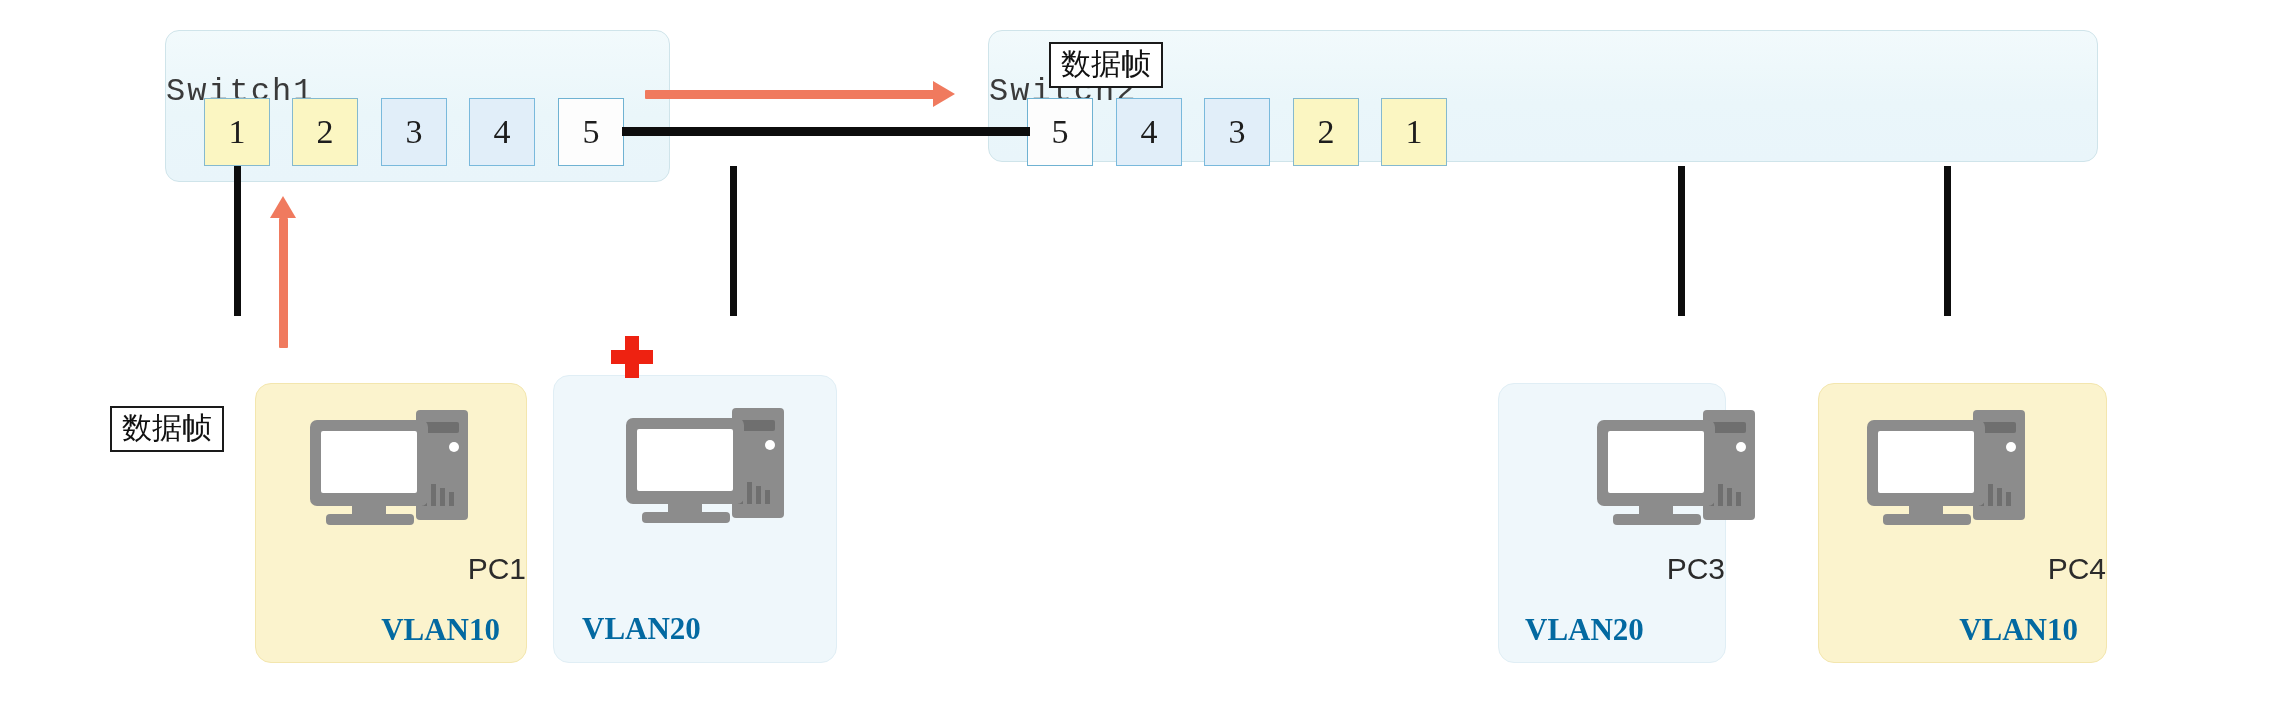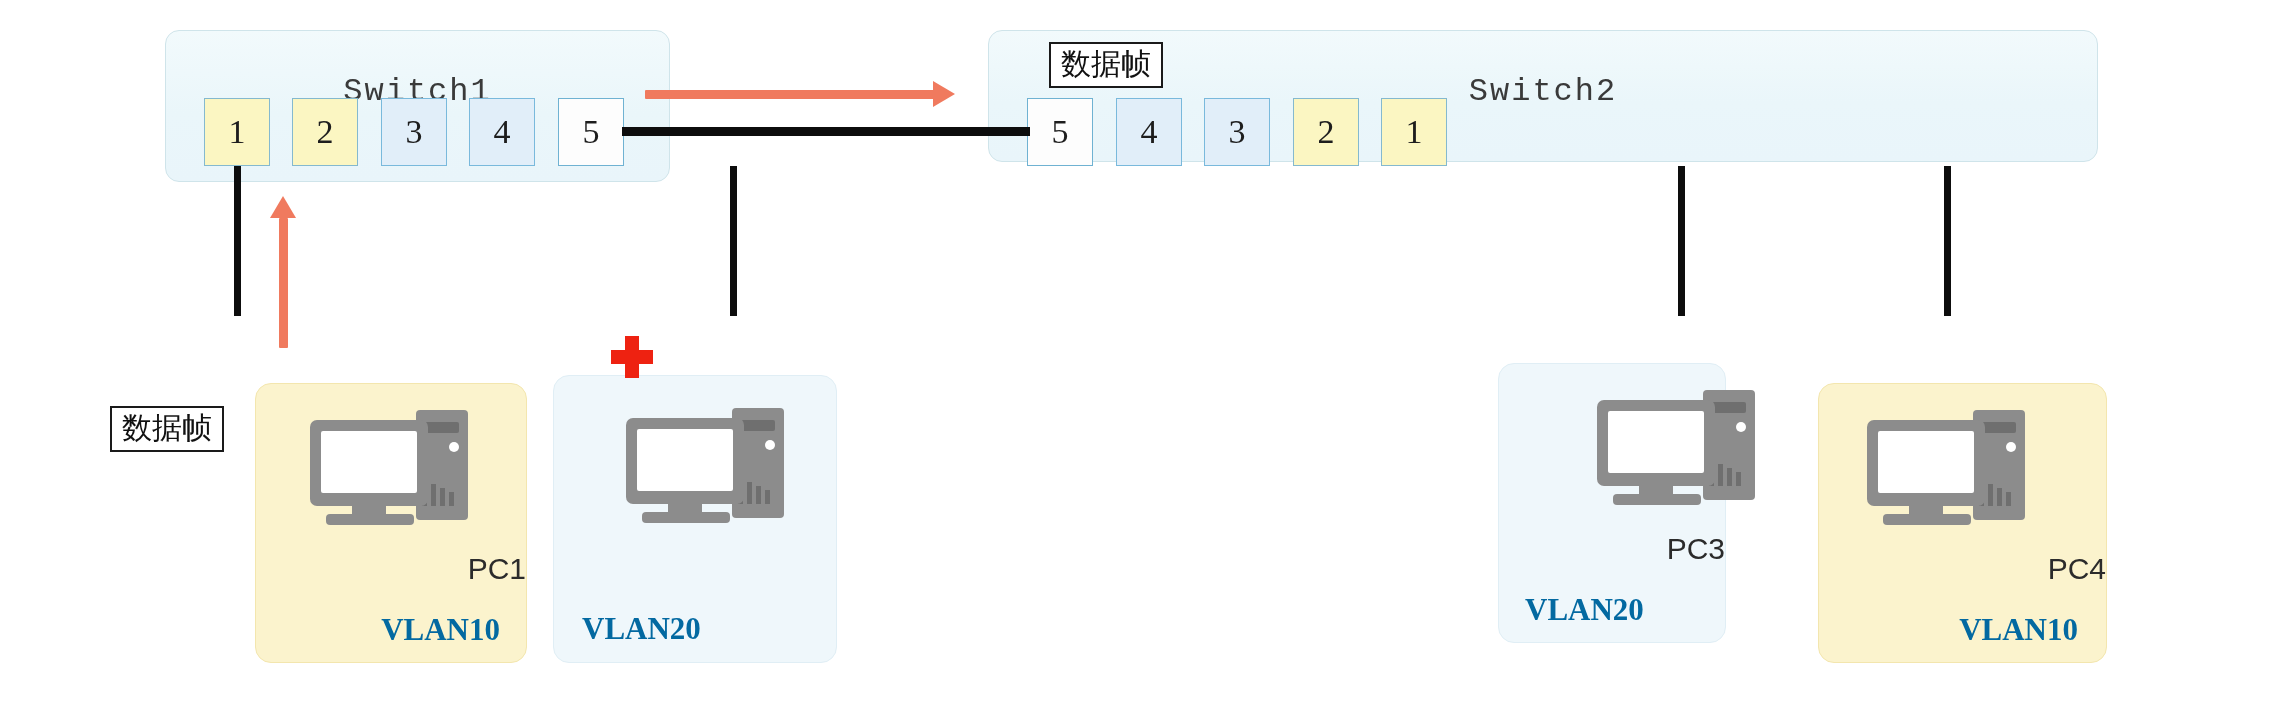--- a/index.html
+++ b/index.html
@@ -23,21 +23,21 @@
     position: absolute;
     border: 1px solid #cfe4ea;
     border-radius: 14px;
     background: linear-gradient(180deg, #f2fafc 0%, #eaf6fa 55%, #e9f5fa 100%);
     box-sizing: border-box;
   }
   .switch-title {
     position: absolute;
     left: 0;
     right: 0;
-    text-align: center;
+    text-align: left;
     font-family: "Liberation Mono", monospace;
     font-size: 32px;
     letter-spacing: 2px;
     color: #3a3a3a;
     white-space: nowrap;
   }
 
   
   .port {
     position: absolute;
@@ -260,21 +260,21 @@
     </span>
     <span class="pc-vlan" style="left:28px; right:0; top:235px; text-align:left;">VLAN20</span>
   </div>
 
   <span class="red-cross" style="left:608px; top:333px;">
     <svg width="48" height="48" viewBox="0 0 48 48" xmlns="http://www.w3.org/2000/svg">
       <path d="M17 3 H31 V17 H45 V31 H31 V45 H17 V31 H3 V17 H17 Z" fill="#ee2211"></path>
     </svg>
   </span>
 
-  <div class="pc-box vlan20" style="left:1498px; top:363px; width:228px; height:280px;">
+  <div class="pc-box vlan20" style="left:1498px; top:383px; width:228px; height:280px;">
     <span class="pc-icon" style="left:92px; top:22px;">
       <svg width="174" height="126" viewBox="0 0 174 126" xmlns="http://www.w3.org/2000/svg">
         <g fill="#8c8c8c">
           <rect x="112" y="4" width="52" height="110" rx="4"></rect>
         </g>
         <rect x="121" y="16" width="34" height="11" rx="2" fill="#6f6f6f"></rect>
         <circle cx="150" cy="41" r="5" fill="#ffffff"></circle>
         <g fill="#6f6f6f">
           <rect x="118" y="74" width="5" height="26"></rect>
           <rect x="127" y="78" width="5" height="22"></rect>

